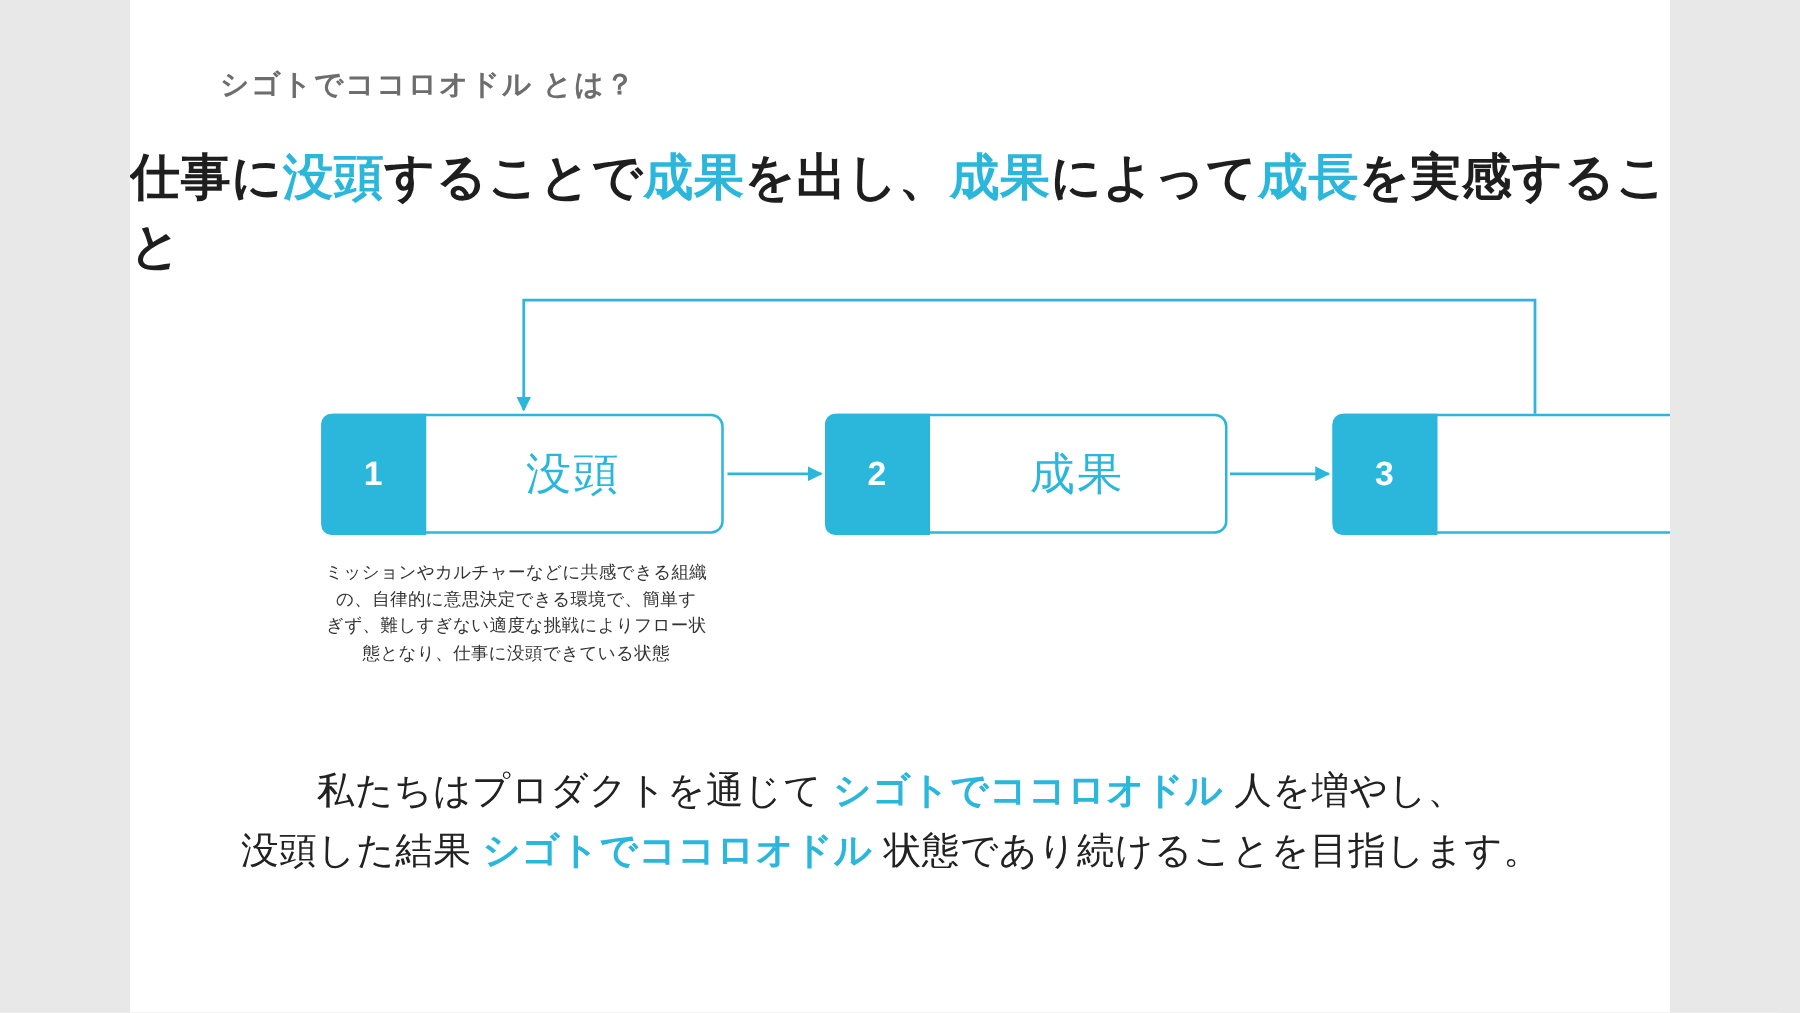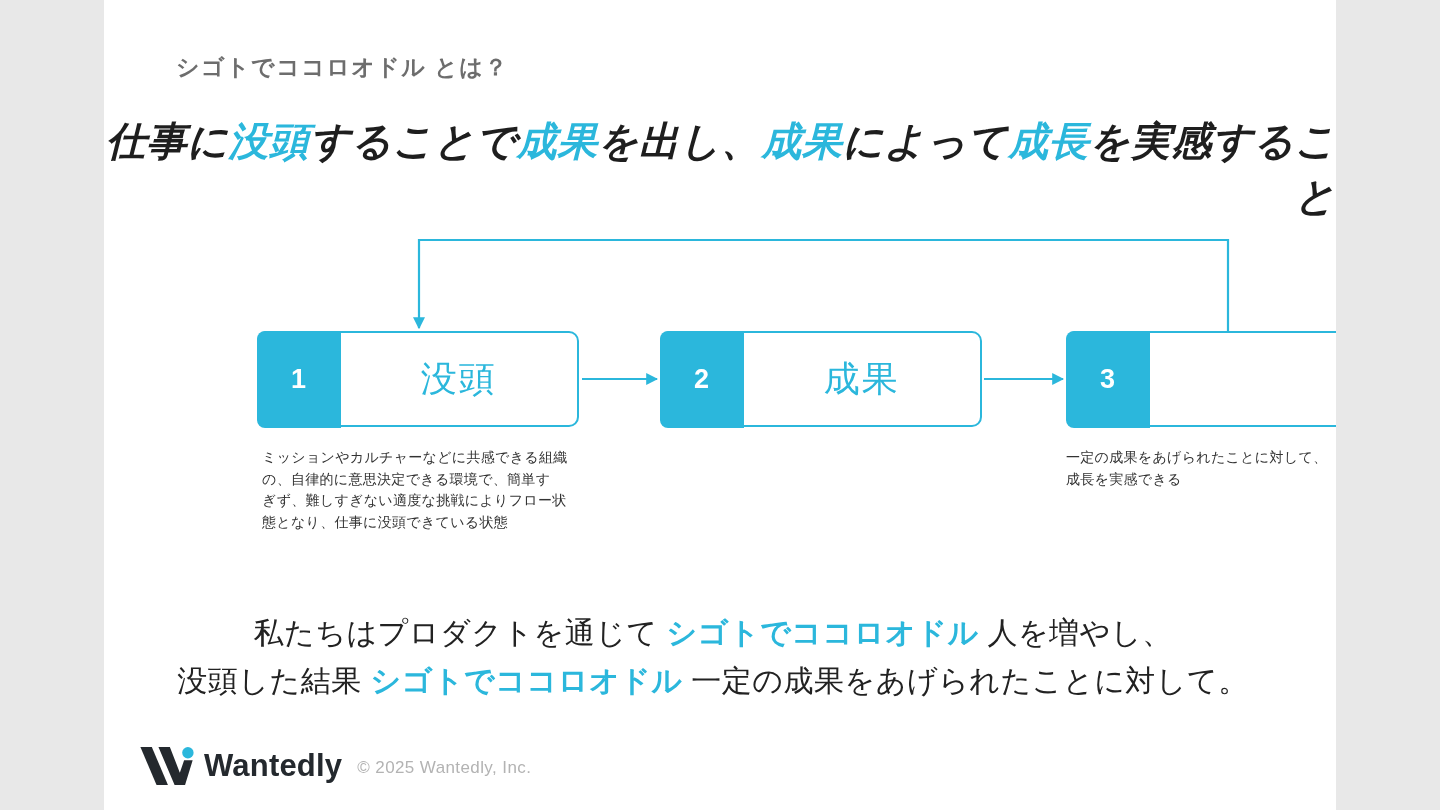--- a/index.html
+++ b/index.html
@@ -20,23 +20,22 @@
     overflow:hidden;margin:0 auto;
     font-family:"Liberation Sans","DejaVu Sans",sans-serif;
   }
   .eyebrow{
     position:absolute;left:72px;top:52px;
     font-size:23px;font-weight:700;letter-spacing:1.5px;
     color:var(--eyebrow-text);
   }
   .main-title{
     position:absolute;left:0;right:0;top:114px;margin:0;
-    text-align:right;font-size:40px;font-weight:800;letter-spacing:0.5px;
+    text-align:left;font-size:40px;font-weight:800;letter-spacing:0.5px;
     color:var(--title-text);
-    font-style:italic;
   }
   .hl{color:var(--accent);}
   .closing .hl{font-weight:700;}
 
   .flow-arrows{position:absolute;left:0;top:0;width:1440px;height:810px;pointer-events:none;z-index:1;}
   .flow-arrows path{stroke:var(--accent);stroke-width:2.2;fill:none;}
   .flow-arrows .arrowhead{fill:var(--accent);stroke:none;}
 
   .step{
     position:absolute;top:331px;width:322px;height:96px;
@@ -55,21 +54,21 @@
     flex:1;display:flex;align-items:center;justify-content:center;
     font-size:36px;font-weight:500;letter-spacing:2px;color:var(--accent);
   }
   #step1{left:153px;} #step2{left:556px;} #step3{left:962px;}
 
   .step-desc{
     position:absolute;top:447px;width:342px;
     font-size:14px;line-height:21.5px;letter-spacing:0.3px;
     color:var(--description-text);white-space:pre-line;z-index:2;
   }
-  #desc1{left:158px;} #desc2{left:557px;} #desc3{left:962px;}
+  #desc1{left:138px;text-align:center;} #desc2{left:557px;} #desc3{left:962px;}
 
   .closing{
     position:absolute;left:0;right:14px;top:609px;
     text-align:center;font-size:30px;font-weight:400;
     color:var(--closing-text);
   }
   .closing p{margin:0;line-height:48px;letter-spacing:0.5px;}
 
   .footer{
     position:absolute;left:36px;top:744px;height:44px;
@@ -116,31 +115,20 @@
     <div class="step-label">成果</div>
   </div>
   <div class="step" id="step3">
     <div class="step-num">3</div>
   </div>
 
   <div class="step-desc" id="desc1">ミッションやカルチャーなどに共感できる組織
 の、自律的に意思決定できる環境で、簡単す
 ぎず、難しすぎない適度な挑戦によりフロー状
 態となり、仕事に没頭できている状態</div>
-  <div class="step-desc" id="desc3">一定の成果をあげられたことに対して、
-成長を実感できる</div>
 
   <div class="closing">
     <p><span>私たちはプロダクトを通じて </span><span class="hl">シゴトでココロオドル</span><span> 人を増やし、</span></p>
-    <p><span>没頭した結果 </span><span class="hl">シゴトでココロオドル</span><span> 一定の成果をあげられたことに対して。</span></p>
+    <p><span>没頭した結果 </span><span class="hl">シゴトでココロオドル</span><span> 状態であり続けることを目指します。</span></p>
   </div>
 
-  <div class="footer">
-    <svg class="logo-mark" viewBox="0 0 56 40" aria-hidden="true">
-      <polygon class="stroke" points="0,0 12,0 29,40 17,40"></polygon>
-      <path class="stroke" d="M19 0 L31 0 L41.5 27 L46 14 L55 14 L47 40 L36 40 Z"></path>
-      <circle class="dot" cx="50" cy="6" r="6"></circle>
-    </svg>
-    <span class="logotype">Wantedly</span>
-    <span class="copyright">© 2025 Wantedly, Inc.</span>
-  </div>
 
 </div>
 
 </body></html>

